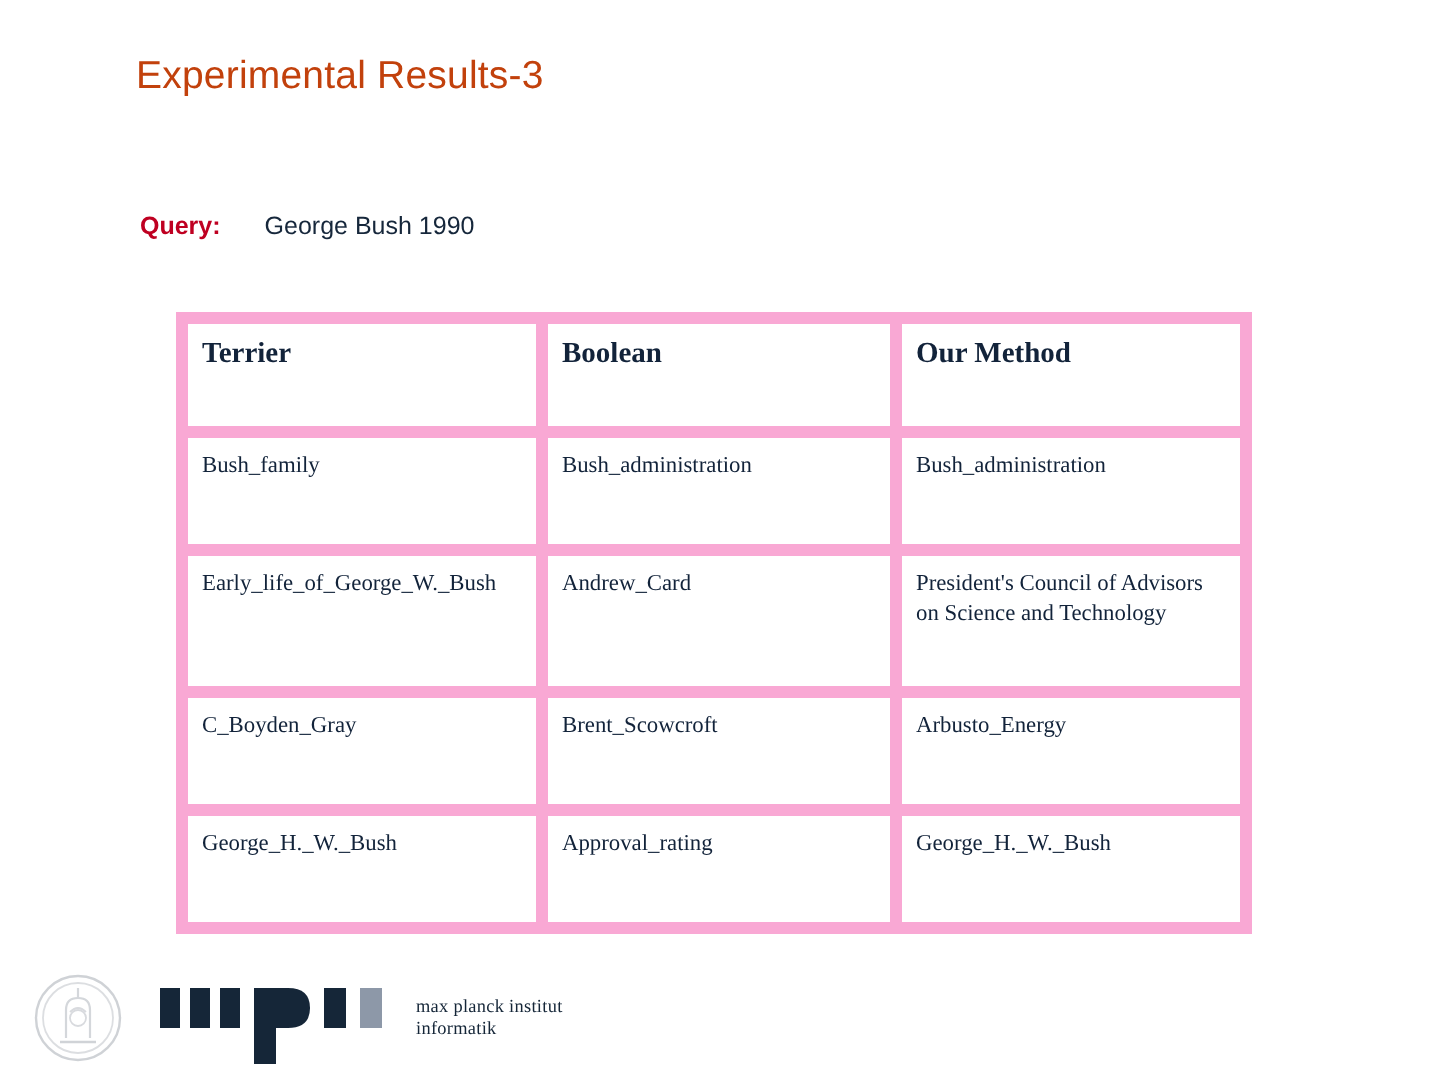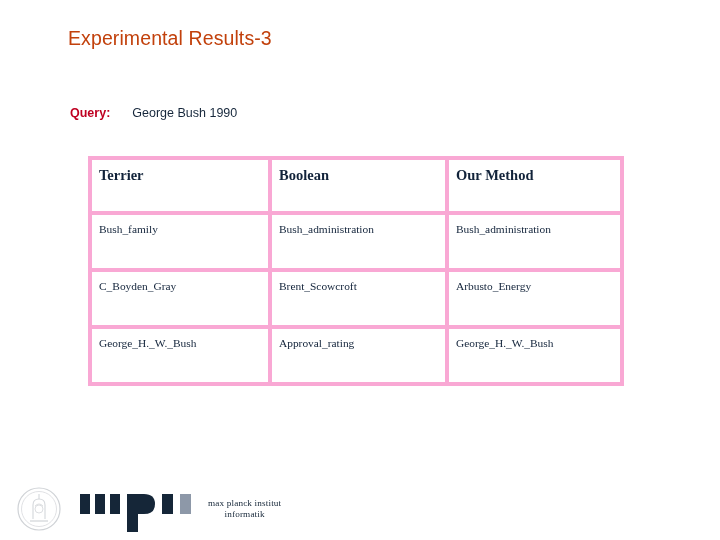--- a/index.html
+++ b/index.html
@@ -69,21 +69,21 @@
     width: 532px;
     table-layout: fixed;
     border: 3px solid #152638;
   }
   table.results col.c1 { width: 180px; }
   table.results col.c2 { width: 177px; }
   table.results col.c3 { width: 175px; }
 
   table.results th,
   table.results td {
-    border: 4px solid #f9a8d4;
+    border: 6px solid #f9a8d4;
     vertical-align: top;
     text-align: left;
     padding: 7px 6px 6px 7px;
     color: #12233a;
     font-family: "Liberation Serif", serif;
   }
   table.results th {
     font-size: 14.5px;
     font-weight: bold;
     height: 38px;
@@ -130,21 +130,21 @@
   .logo-text {
     position: absolute;
     left: 194px;
     top: 14px;
     font-family: "Liberation Serif", serif;
     font-size: 9.2px;
     line-height: 1.16;
     color: #152638;
     letter-spacing: 0.15px;
   }
-  .logo-text div { white-space: nowrap; text-align: center; }
+  .logo-text div { white-space: nowrap; }
 </style>
 </head>
 <body>
 
 <div class="slide">
 
   <div class="slide-title">Experimental Results-3</div>
 
   <div class="query-row">
     <span class="query-label">Query:</span>
@@ -163,20 +163,25 @@
           <th>Terrier</th>
           <th>Boolean</th>
           <th>Our Method</th>
         </tr>
       </thead>
       <tbody>
         <tr>
           <td class="nobreak">Bush_family</td>
           <td class="nobreak">Bush_administration</td>
           <td class="nobreak">Bush_administration</td>
+        </tr>
+        <tr class="row-tall">
+          <td>Early_life_of_George_W._Bush</td>
+          <td class="nobreak">Andrew_Card</td>
+          <td class="nobreak">President's Council of Advisors on Science and Technology</td>
         </tr>
         <tr>
           <td class="nobreak">C_Boyden_Gray</td>
           <td class="nobreak">Brent_Scowcroft</td>
           <td class="nobreak">Arbusto_Energy</td>
         </tr>
         <tr>
           <td class="nobreak">George_H._W._Bush</td>
           <td class="nobreak">Approval_rating</td>
           <td class="nobreak">George_H._W._Bush</td>

